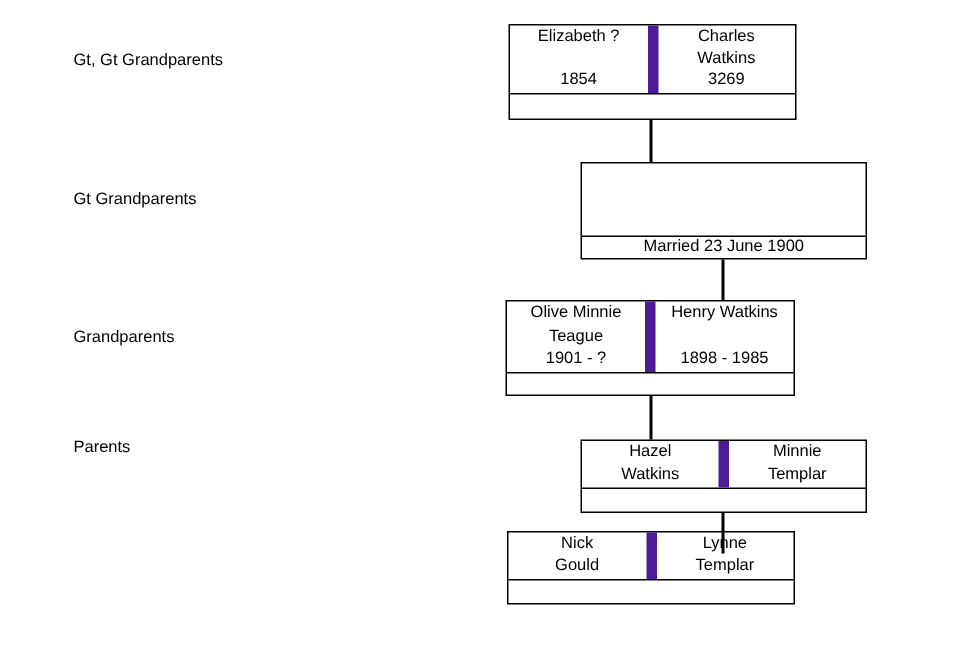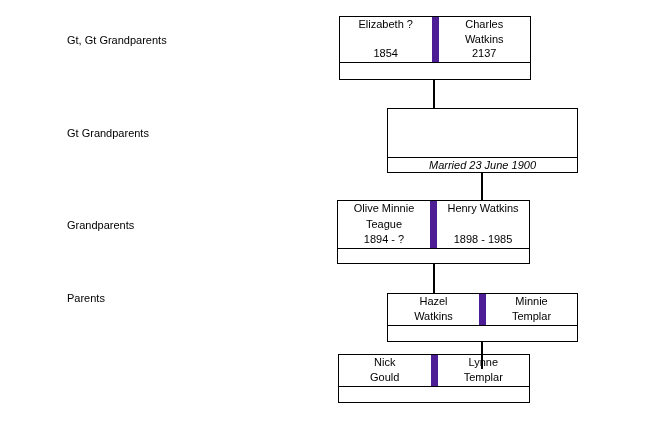--- a/index.html
+++ b/index.html
@@ -8,21 +8,21 @@
     width: 651px;
     height: 448px;
     background: #ffffff;
     font-family: "Liberation Sans", sans-serif;
     font-size: 11px;
     color: #000000;
     overflow: hidden;
   }
   .row-label {
     position: absolute;
-    left: 67px;
+    left: 49px;
     white-space: nowrap;
     line-height: 12px;
     text-align: center;
   }
   .gen-box {
     position: absolute;
     box-sizing: border-box;
     border: 1px solid #000000;
     background: #ffffff;
     display: flex;
@@ -42,25 +42,24 @@
     text-align: center;
     padding-bottom: 2px;
     line-height: 14px;
     overflow: hidden;
     white-space: nowrap;
   }
   .cell.left { border-right: 7px solid #4c1d95; }
   .strip {
     flex: 1 1 auto;
     display: flex;
-    align-items: center;
+    align-items: flex-start;
     justify-content: center;
     line-height: 12px;
     white-space: nowrap;
-    font-style: italic;
   }
   .connector {
     position: absolute;
     width: 2px;
     background: #000000;
   }
 </style>
 </head>
 <body>
 
@@ -73,42 +72,42 @@
 
   <div class="gen-box" style="left:339px;top:16px;width:192px;height:64px">
     <div class="cells" style="height:46px">
       <div class="cell left">
         <div>Elizabeth ?</div>
         <div>1854</div>
       </div>
       <div class="cell">
         <div>Charles</div>
         <div>Watkins</div>
-        <div>2137</div>
+        <div>3269</div>
       </div>
     </div>
     <div class="strip">
       <span></span>
     </div>
   </div>
 
   <div class="gen-box" style="left:387px;top:108px;width:191px;height:65px">
     <div class="cells" style="height:49px">
     </div>
     <div class="strip">
       <span>Married 23 June 1900</span>
     </div>
   </div>
 
   <div class="gen-box" style="left:337px;top:200px;width:193px;height:64px">
     <div class="cells" style="height:48px">
       <div class="cell left">
         <div>Olive Minnie</div>
         <div>Teague</div>
-        <div>1894 - ?</div>
+        <div>1901 - ?</div>
       </div>
       <div class="cell">
         <div>Henry Watkins</div>
         <div>1898 - 1985</div>
       </div>
     </div>
     <div class="strip">
       <span></span>
     </div>
   </div>

